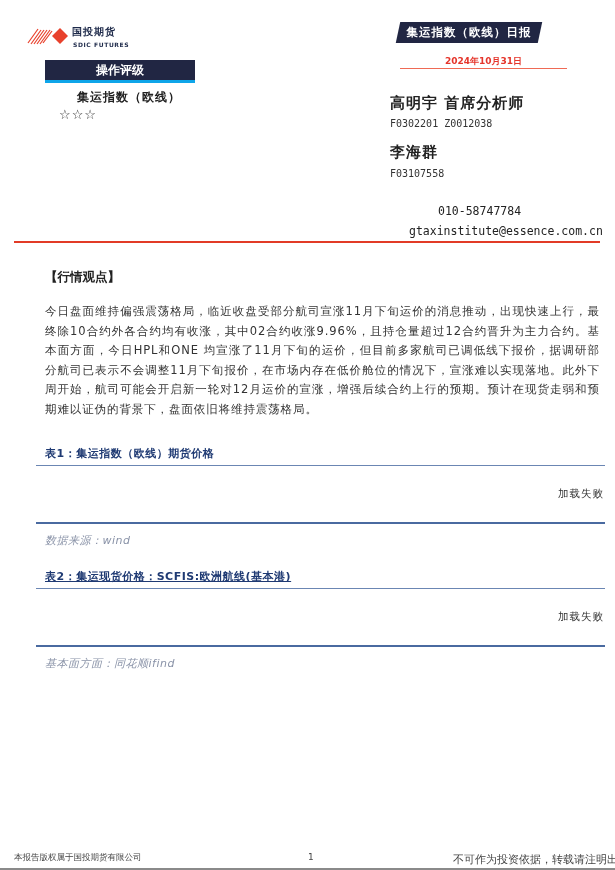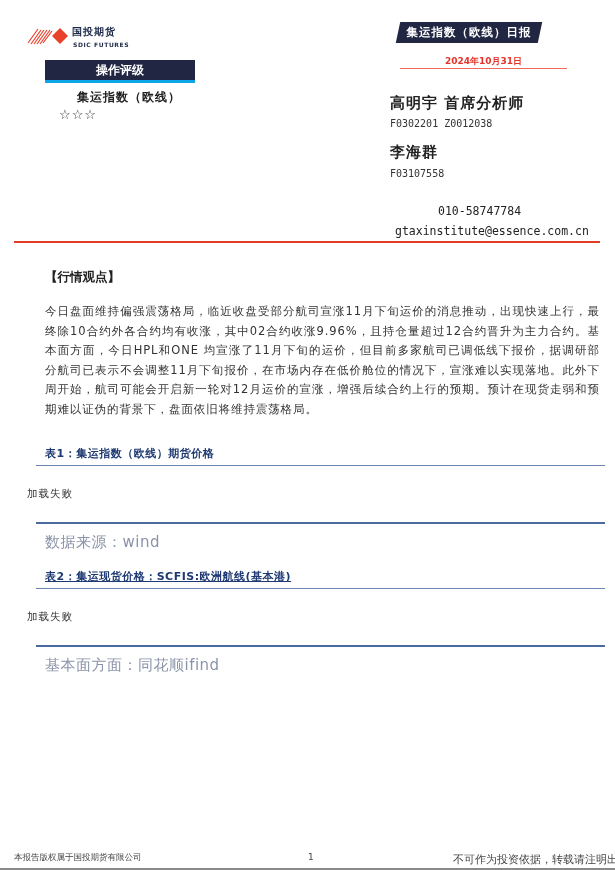--- a/index.html
+++ b/index.html
@@ -35,22 +35,22 @@
   .header-rule { left:14px; top:241px; width:586px; height:2px; background:#e23b26; }
 
   
   .section-head { left:45px; top:269px; font-size:12.5px; font-weight:bold; color:#222; white-space:nowrap; }
   .body-text { left:45px; top:302px; width:555px; font-size:11.5px; line-height:19.6px; color:#333; letter-spacing:0.9px; text-align:justify; }
 
   
   .tbl-title { left:45px; font-size:11px; font-weight:bold; color:#1f3a73; white-space:nowrap; letter-spacing:0.5px; }
   .tbl-rule-top { left:36px; width:569px; height:1px; background:#6b86b3; }
   .tbl-rule-bot { left:36px; width:569px; height:2px; background:#4a6aa0; }
-  .tbl-failed { left:27px; width:569px; text-align:left; font-size:10.5px; color:#333; letter-spacing:1px; }
-  .tbl-source { left:45px; font-size:15px; color:#8a93a8; white-space:nowrap; letter-spacing:0.5px; }
+  .tbl-failed { left:35px; width:569px; text-align:right; font-size:10.5px; color:#333; letter-spacing:1px; }
+  .tbl-source { left:45px; font-size:11px; font-style:italic; color:#8a93a8; white-space:nowrap; letter-spacing:0.5px; }
 
   
   .footer-left { left:14px; top:852px; font-size:8.5px; color:#444; white-space:nowrap; }
   .footer-page { left:308px; top:852px; font-size:9px; color:#444; }
   .footer-right { left:453px; top:852px; font-size:11px; color:#444; white-space:nowrap;font-family:Liberation Mono, monospace; }
   .footer-rule { left:0; top:868px; width:615px; height:2px; background:#8a8a8a; }
 </style>
 </head>
 <body>
 
@@ -79,21 +79,21 @@
   <div class="txt">集运指数（欧线）日报</div>
 </div>
 <div class="abs date">2024年10月31日</div>
 <div class="abs date-line"></div>
 
 <div class="abs analyst-name" style="left:390px; top:94px;">高明宇 首席分析师</div>
 <div class="abs analyst-id" style="left:390px; top:118px;">F0302201 Z0012038</div>
 <div class="abs analyst-name" style="left:390px; top:143px;">李海群</div>
 <div class="abs analyst-id" style="left:390px; top:168px;">F03107558</div>
 <div class="abs contact" style="left:391px; top:204px;margin-left:47px;">010-58747784</div>
-<div class="abs contact" style="left:395px; top:224px;">gtaxinstitute@essence.com.cn</div>
+<div class="abs contact" style="left:409px; top:224px;">gtaxinstitute@essence.com.cn</div>
 
 <div class="abs header-rule"></div>
 
 <div class="abs section-head">【行情观点】</div>
 <div class="abs body-text">今日盘面维持偏强震荡格局，临近收盘受部分航司宣涨11月下旬运价的消息推动，出现快速上行，最终除10合约外各合约均有收涨，其中02合约收涨9.96%，且持仓量超过12合约晋升为主力合约。基本面方面，今日HPL和ONE 均宣涨了11月下旬的运价，但目前多家航司已调低线下报价，据调研部分航司已表示不会调整11月下旬报价，在市场内存在低价舱位的情况下，宣涨难以实现落地。此外下周开始，航司可能会开启新一轮对12月运价的宣涨，增强后续合约上行的预期。预计在现货走弱和预期难以证伪的背景下，盘面依旧将维持震荡格局。</div>
 
 <div class="abs tbl-title" style="top:446px;">表1：集运指数（欧线）期货价格</div>
 <div class="abs tbl-rule-top" style="top:465px;"></div>
 <div class="abs tbl-failed" style="top:487px;">加载失败</div>
 <div class="abs tbl-rule-bot" style="top:522px;"></div>

